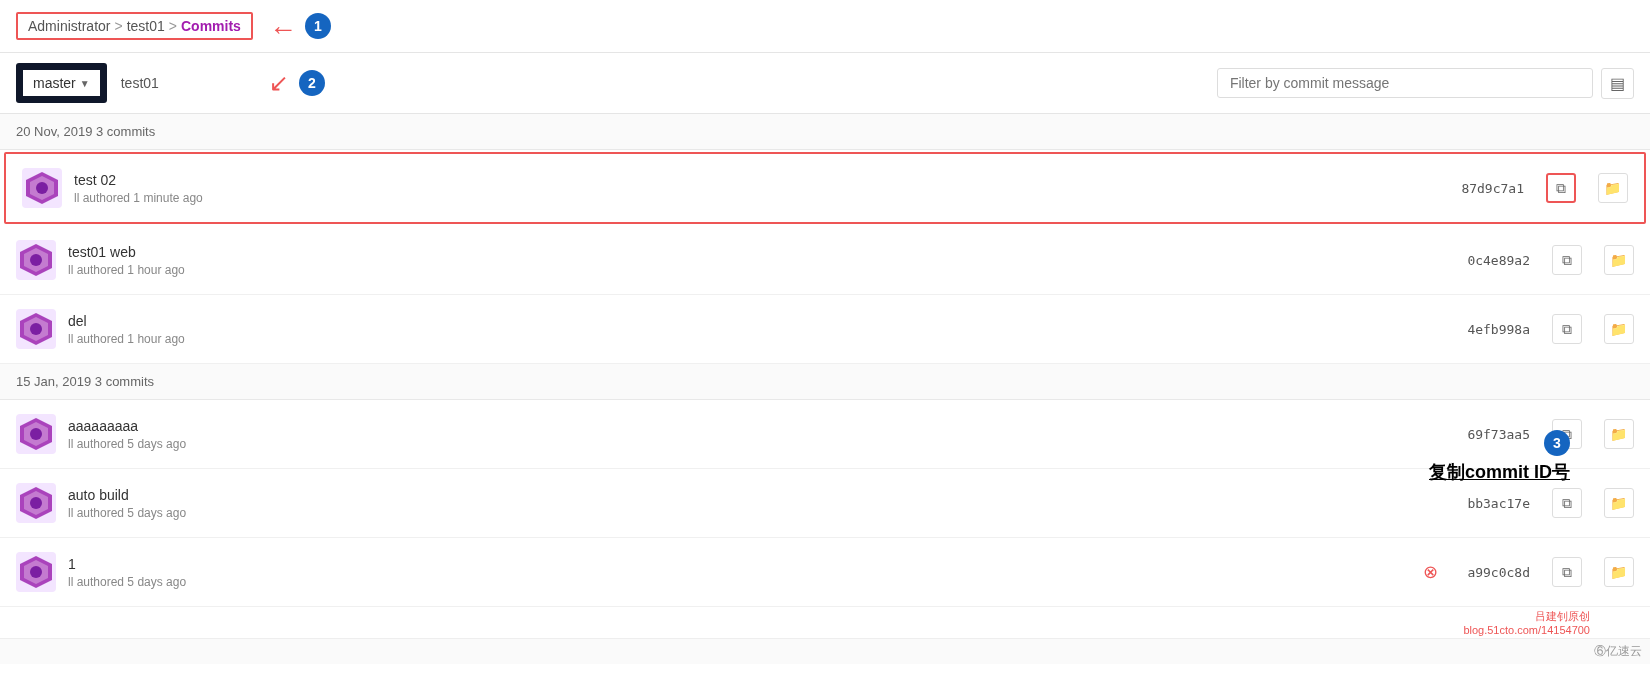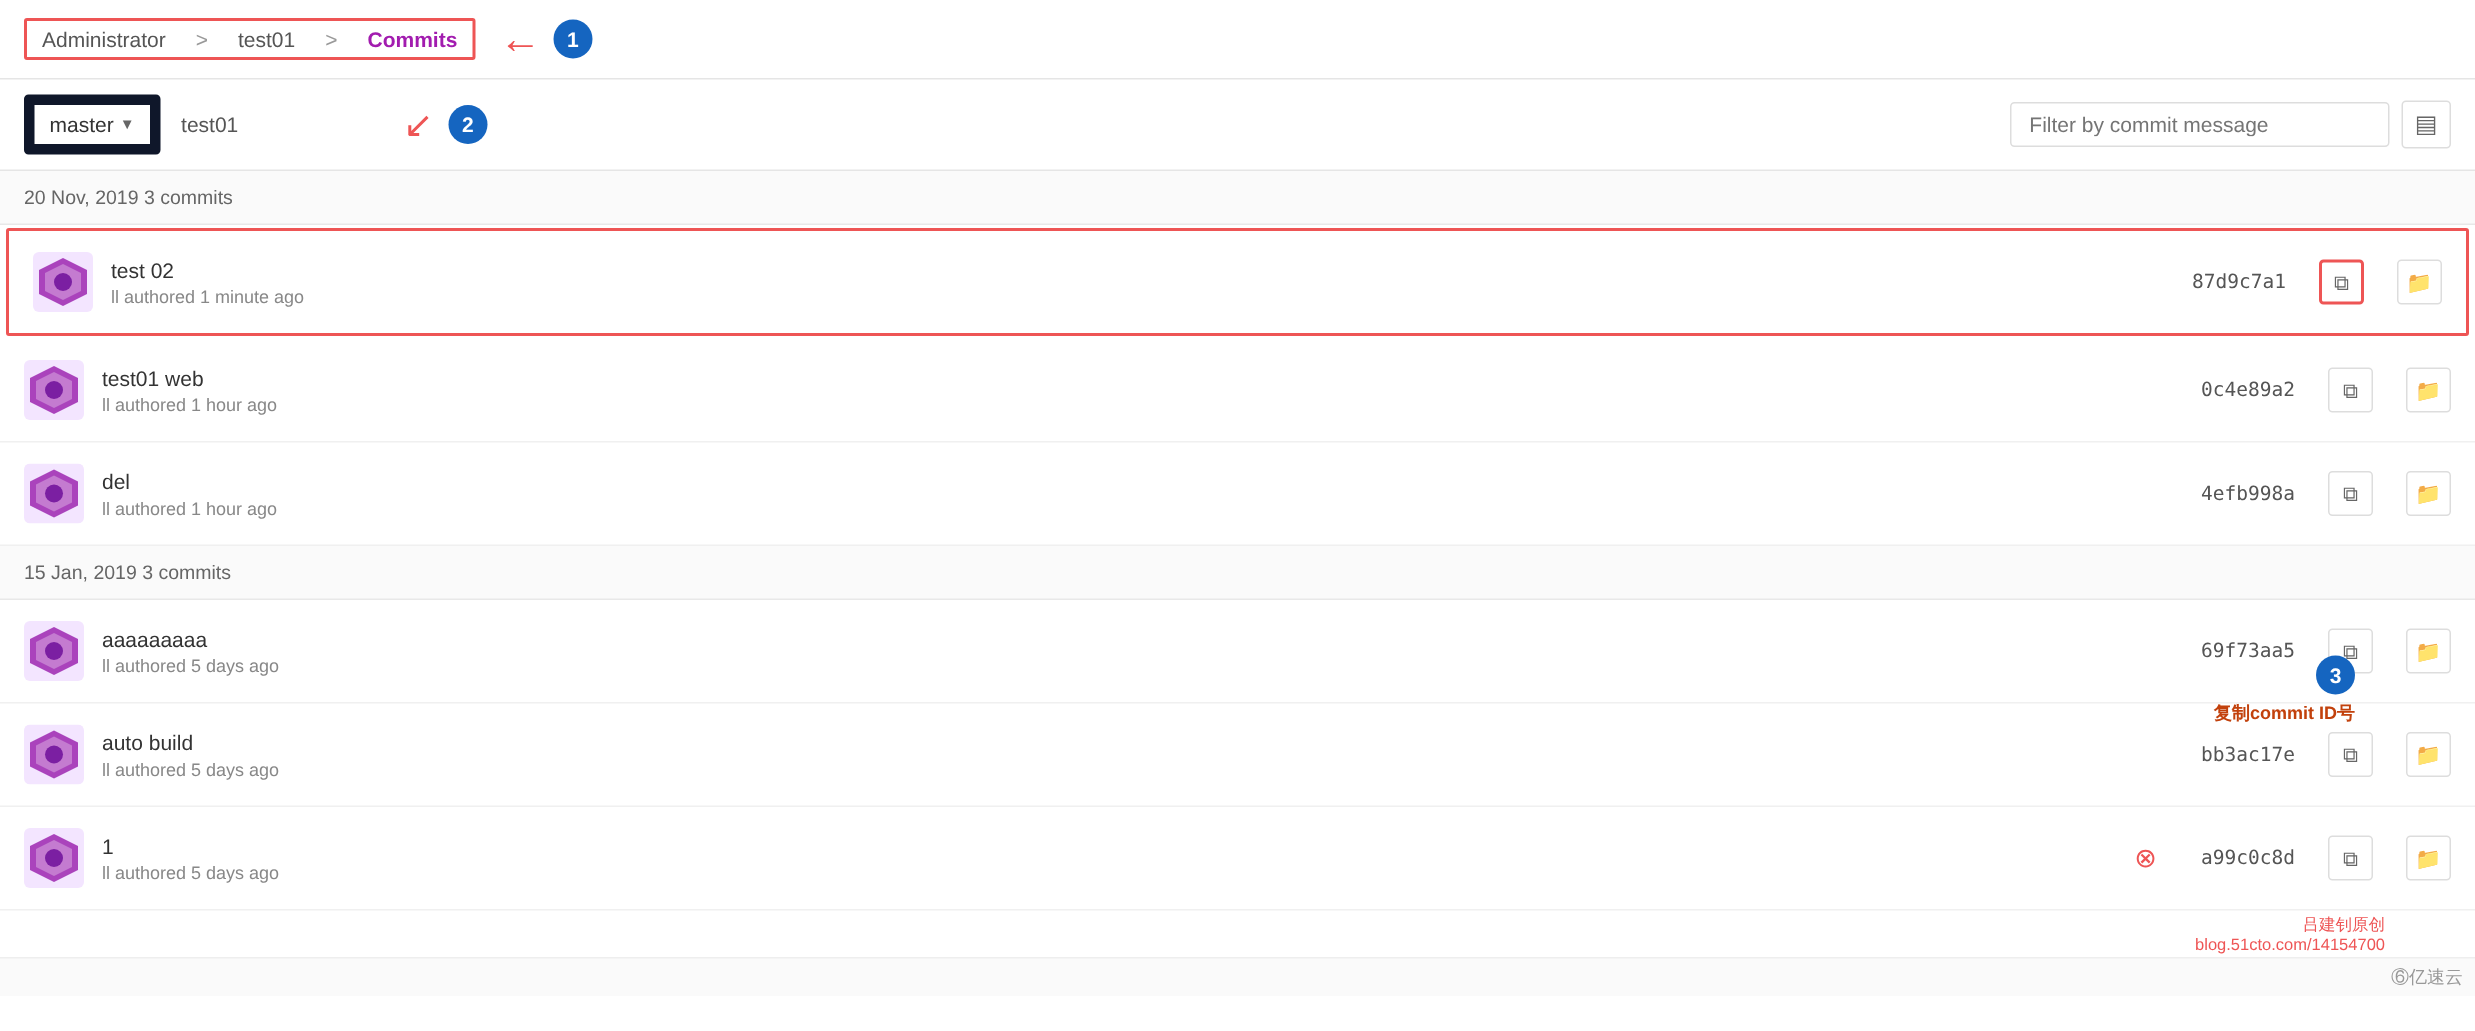--- a/index.html
+++ b/index.html
@@ -13,21 +13,21 @@
     .top-bar {
       padding: 10px 16px;
       border-bottom: 1px solid #e5e5e5;
       display: flex;
       align-items: center;
     }
 
     .breadcrumb {
       display: flex;
       align-items: center;
-      gap: 20px;
+      gap: 4px;
       border: 2px solid #e55;
       padding: 4px 10px;
       border-radius: 2px;
     }
 
     .breadcrumb span {
       color: #555;
       font-size: 14px;
     }
 
@@ -88,21 +88,21 @@
       margin-left: auto;
       display: flex;
       align-items: center;
       gap: 8px;
     }
 
     .filter-input {
       border: 1px solid #ddd;
       border-radius: 3px;
       padding: 6px 12px;
-      width: 253px;
+      width: 376px;
       font-size: 14px;
       color: #999;
       outline: none;
     }
 
     .rss-btn {
       border: 1px solid #ddd;
       background: #fff;
       border-radius: 3px;
       padding: 5px 8px;
@@ -198,23 +198,24 @@
     }
 
     .top-section {
       position: relative;
       display: flex;
       align-items: center;
       gap: 8px;
     }
 
     .chinese-label {
-      color: #c2410c;
-      font-size: 12px;
+      color: #000000;
+      font-size: 18px;
       font-weight: bold;
+      text-decoration: underline;
     }
 
     .circle-x {
       color: #e55;
       font-size: 18px;
     }
 
     .bottom-bar {
       border-top: 1px solid #eee;
       padding: 4px 8px;

